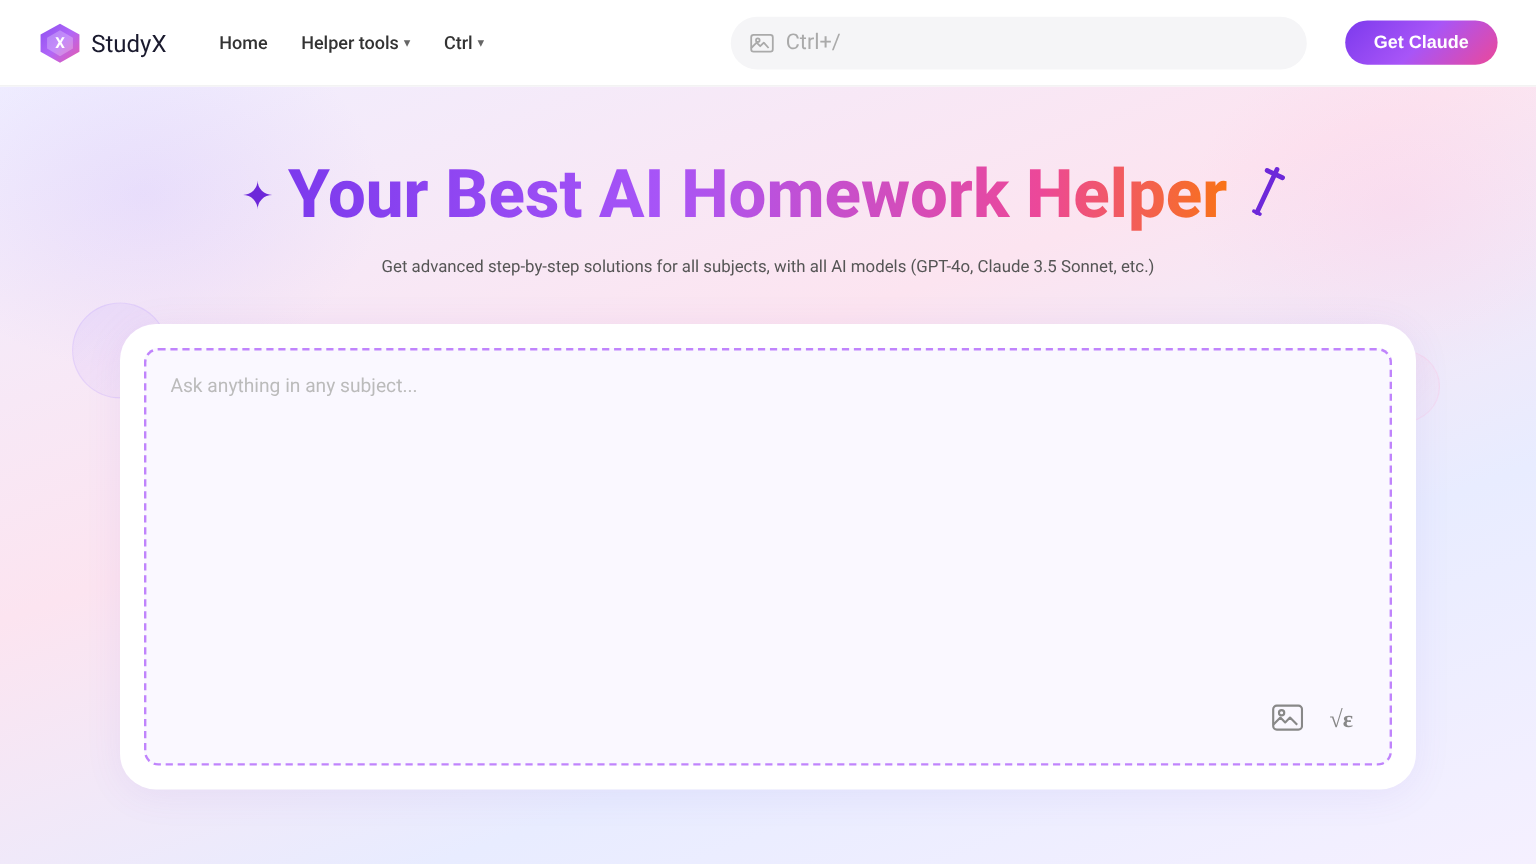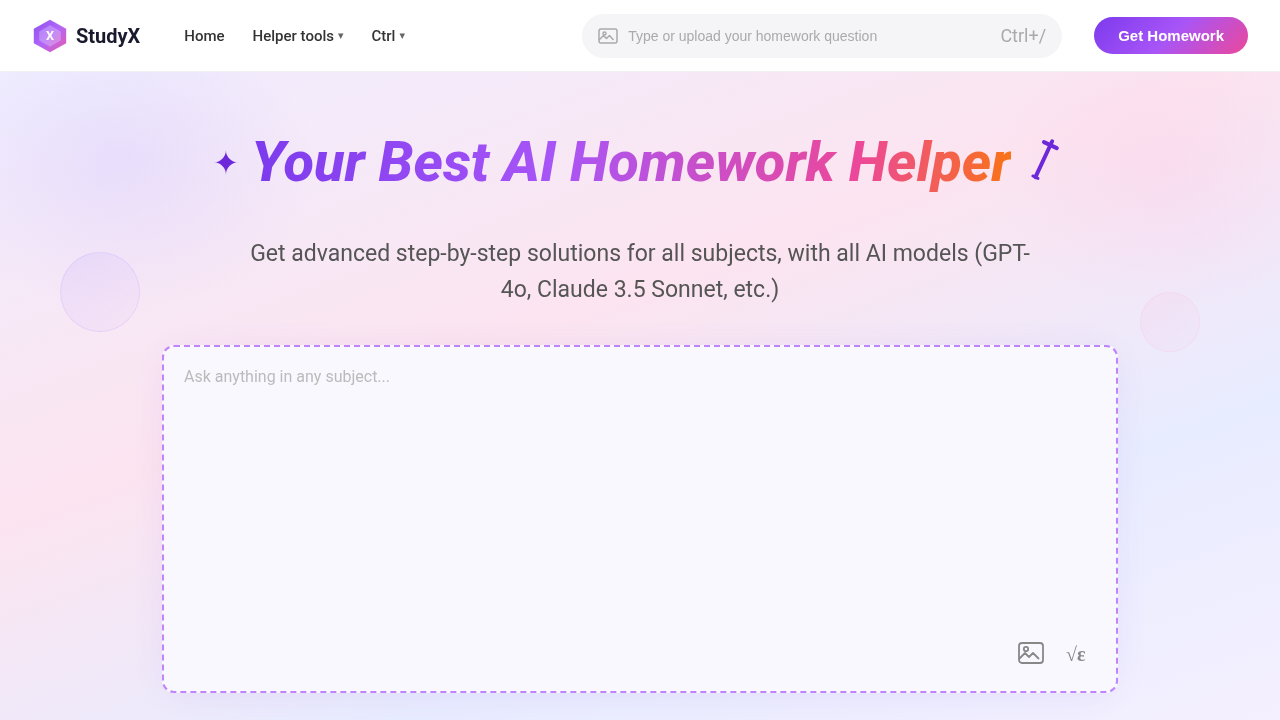--- a/index.html
+++ b/index.html
@@ -37,21 +37,21 @@
       flex-shrink: 0;
     }
 
     .logo-icon {
       width: 36px;
       height: 36px;
     }
 
     .logo-text {
       font-size: 20px;
-      font-weight: 700;
+      font-weight: 400;
       color: #1a1a2e;
     }
 
     .nav-links {
       display: flex;
       align-items: flex-start;
       gap: 4px;
       flex: 1;
     }
 
@@ -178,47 +178,46 @@
     }
 
     .hero-title {
       font-size: 56px;
       font-weight: 800;
       background: linear-gradient(90deg, #7c3aed 0%, #a855f7 40%, #ec4899 80%, #f97316 100%);
       -webkit-background-clip: text;
       -webkit-text-fill-color: transparent;
       background-clip: text;
       line-height: 1.1;
-      font-style: italic;
     }
 
     .hero-pencil-right {
       font-size: 28px;
       color: #6d28d9;
       transform: rotate(-20deg);
       display: inline-block;
     }
 
     .hero-subtitle {
-      font-size: 23px;
+      font-size: 14px;
       color: #555;
       text-align: center;
       margin-bottom: 36px;
       max-width: 800px;
       position: relative;
       z-index: 1;
       line-height: 1.6;
-      margin-top: 24px;
     }
 
     
     .question-box-container {
       background: #fff;
       border-radius: 30px;
-      width: 956px;
+      padding: 20px;
+      width: 1080px;
       max-width: 100%;
       box-shadow: 0 4px 32px rgba(120, 80, 200, 0.08);
       position: relative;
       z-index: 1;
     }
 
     .question-textarea-wrapper {
       border: 2px dashed #c084fc;
       border-radius: 12px;
       min-height: 300px;
@@ -323,26 +322,25 @@
   </div>
 
   <div class="search-bar">
     <div class="search-icon-wrap">
       <svg width="20" height="20" viewBox="0 0 20 20" fill="none">
         <rect x="1" y="3" width="18" height="14" rx="2" stroke="#aaa" stroke-width="1.5"></rect>
         <circle cx="6.5" cy="7.5" r="1.5" stroke="#aaa" stroke-width="1.5"></circle>
         <path d="M1 14l4.5-4.5 3 3 3-3 4 4.5" stroke="#aaa" stroke-width="1.5" stroke-linejoin="round"></path>
       </svg>
     </div>
-    <input type="text" class="search-input" placeholder="Type or upload your homework question" style="">
     <span class="search-shortcut">Ctrl+/</span>
   </div>
 
   <button class="get-started-btn">
-    <span>Get Homework</span>
+    <span>Get Claude</span>
   </button>
 </nav>
 
 <section class="hero">
   <div class="deco-circle-left"></div>
   <div class="deco-circle-right"></div>
 
   <div class="hero-title-row">
     <span class="hero-sparkle-left">✦</span>
     <h1 class="hero-title">Your Best AI Homework Helper</h1>

